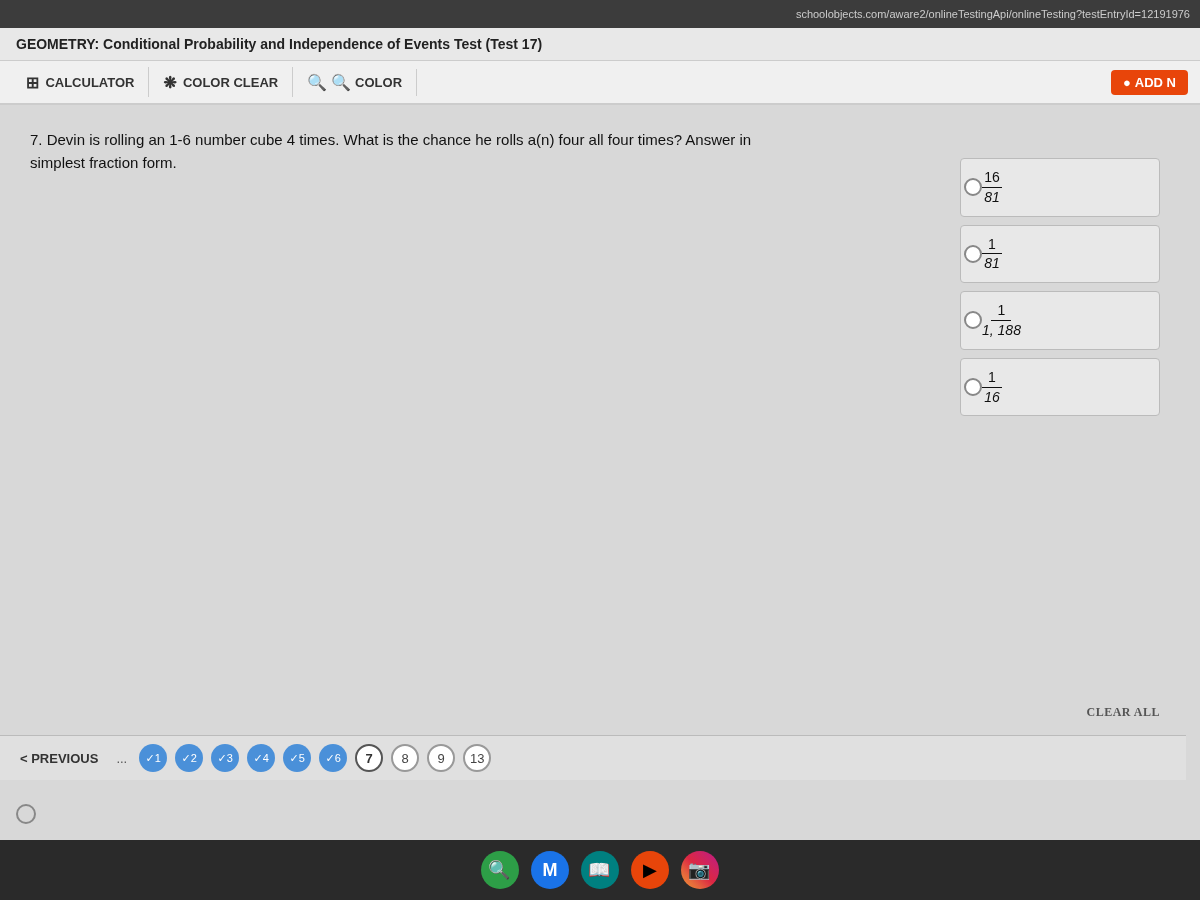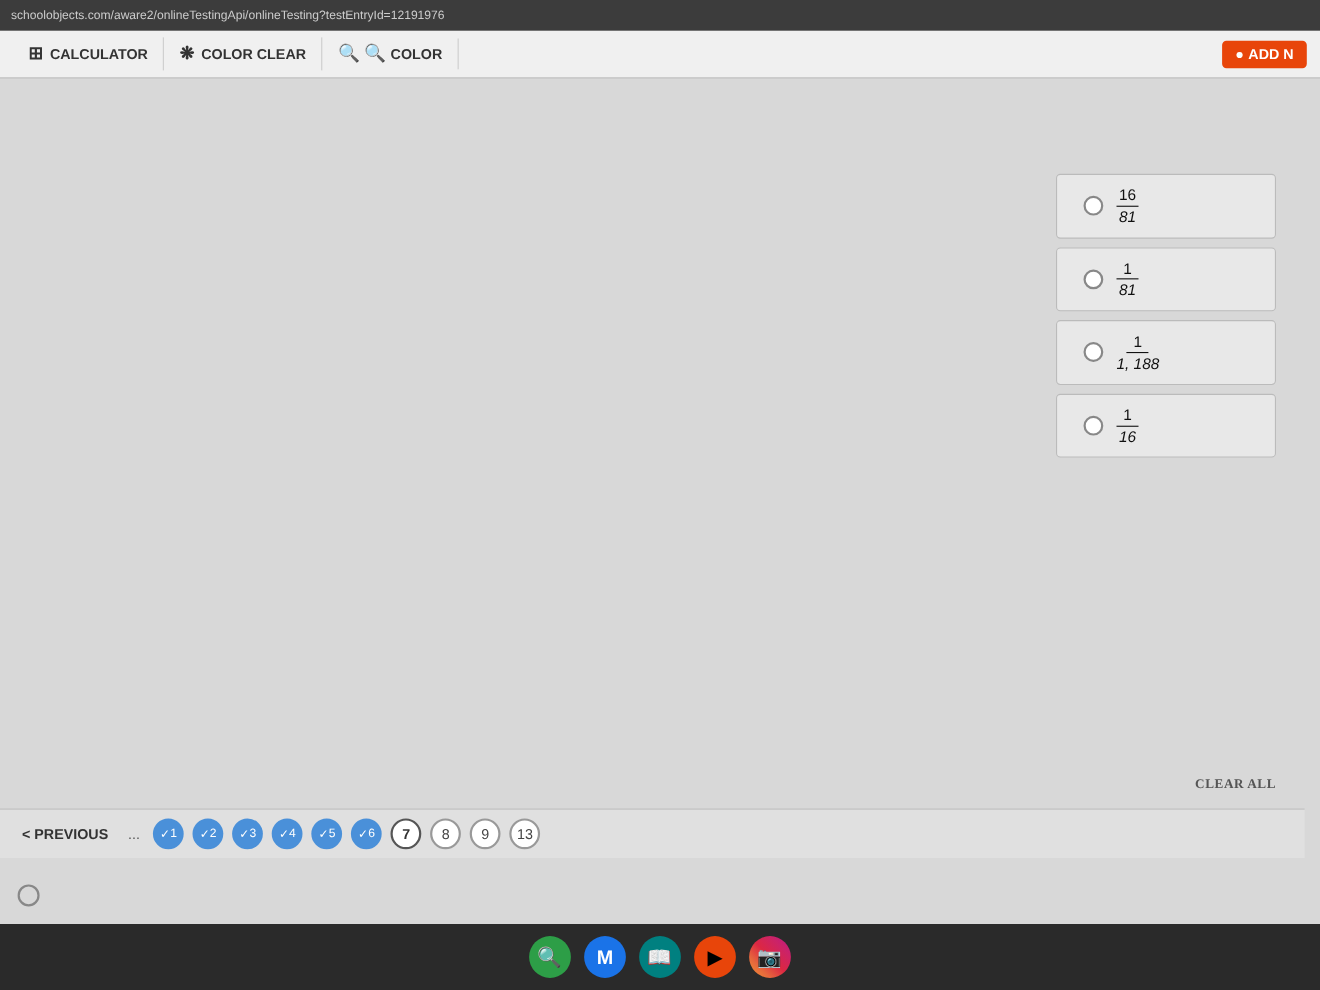--- a/index.html
+++ b/index.html
@@ -14,20 +14,21 @@
 
     
     .browser-bar {
       background: #3c3c3c;
       height: 28px;
       display: flex;
       align-items: center;
       padding: 0 10px;
       color: #ccc;
       font-size: 11px;
+      justify-content: flex-end;
     }
 
     
     .main-content {
       background: #d8d8d8;
       width: 100%;
       height: calc(900px - 28px - 60px);
       position: relative;
     }
 
@@ -125,25 +126,24 @@
       position: absolute;
       right: 40px;
       top: 130px;
       width: 200px;
     }
 
     .choice-item {
       background: #e8e8e8;
       border: 1px solid #bbb;
       border-radius: 4px;
-      padding: 10px 24px;
+      padding: 10px 3px;
       margin-bottom: 8px;
       display: flex;
       align-items: center;
-      gap: 12px;
       cursor: pointer;
     }
 
     .choice-radio {
       width: 18px;
       height: 18px;
       border: 2px solid #888;
       border-radius: 50%;
       flex-shrink: 0;
       background: white;
@@ -292,20 +292,23 @@
   </style>
 </head>
 <body>
 
 <div class="browser-bar">
   <span>schoolobjects.com/aware2/onlineTestingApi/onlineTesting?testEntryId=12191976</span>
 </div>
 
 <div class="main-content">
 
+  <div class="title-bar">
+    <span>GEOMETRY: Conditional Probability and Independence of Events Test (Test 17)</span>
+  </div>
 
   <div class="toolbar">
     <div class="toolbar-item">
       <span class="icon">⊞</span>
       <span>CALCULATOR</span>
     </div>
     <div class="toolbar-item">
       <span class="icon">❋</span>
       <span>COLOR CLEAR</span>
     </div>
@@ -313,20 +316,26 @@
       <span class="zoom-icon">🔍</span>
       <span class="zoom-icon">🔍</span>
       <span class="zoom-label">COLOR</span>
     </div>
     <div class="add-note-btn">
       <span>●</span>
       <span>ADD N</span>
     </div>
   </div>
 
+  <div class="question-area">
+    <p class="question-text">
+      <span>7.</span>
+      <span>Devin is rolling an 1-6 number cube 4 times. What is the chance he rolls a(n) four all four times? Answer in simplest fraction form.</span>
+    </p>
+  </div>
 
   <div class="choices-container">
 
     <div class="choice-item">
       <div class="choice-radio"></div>
       <div class="fraction">
         <span class="numerator">16</span>
         <span class="denominator">81</span>
       </div>
     </div>

